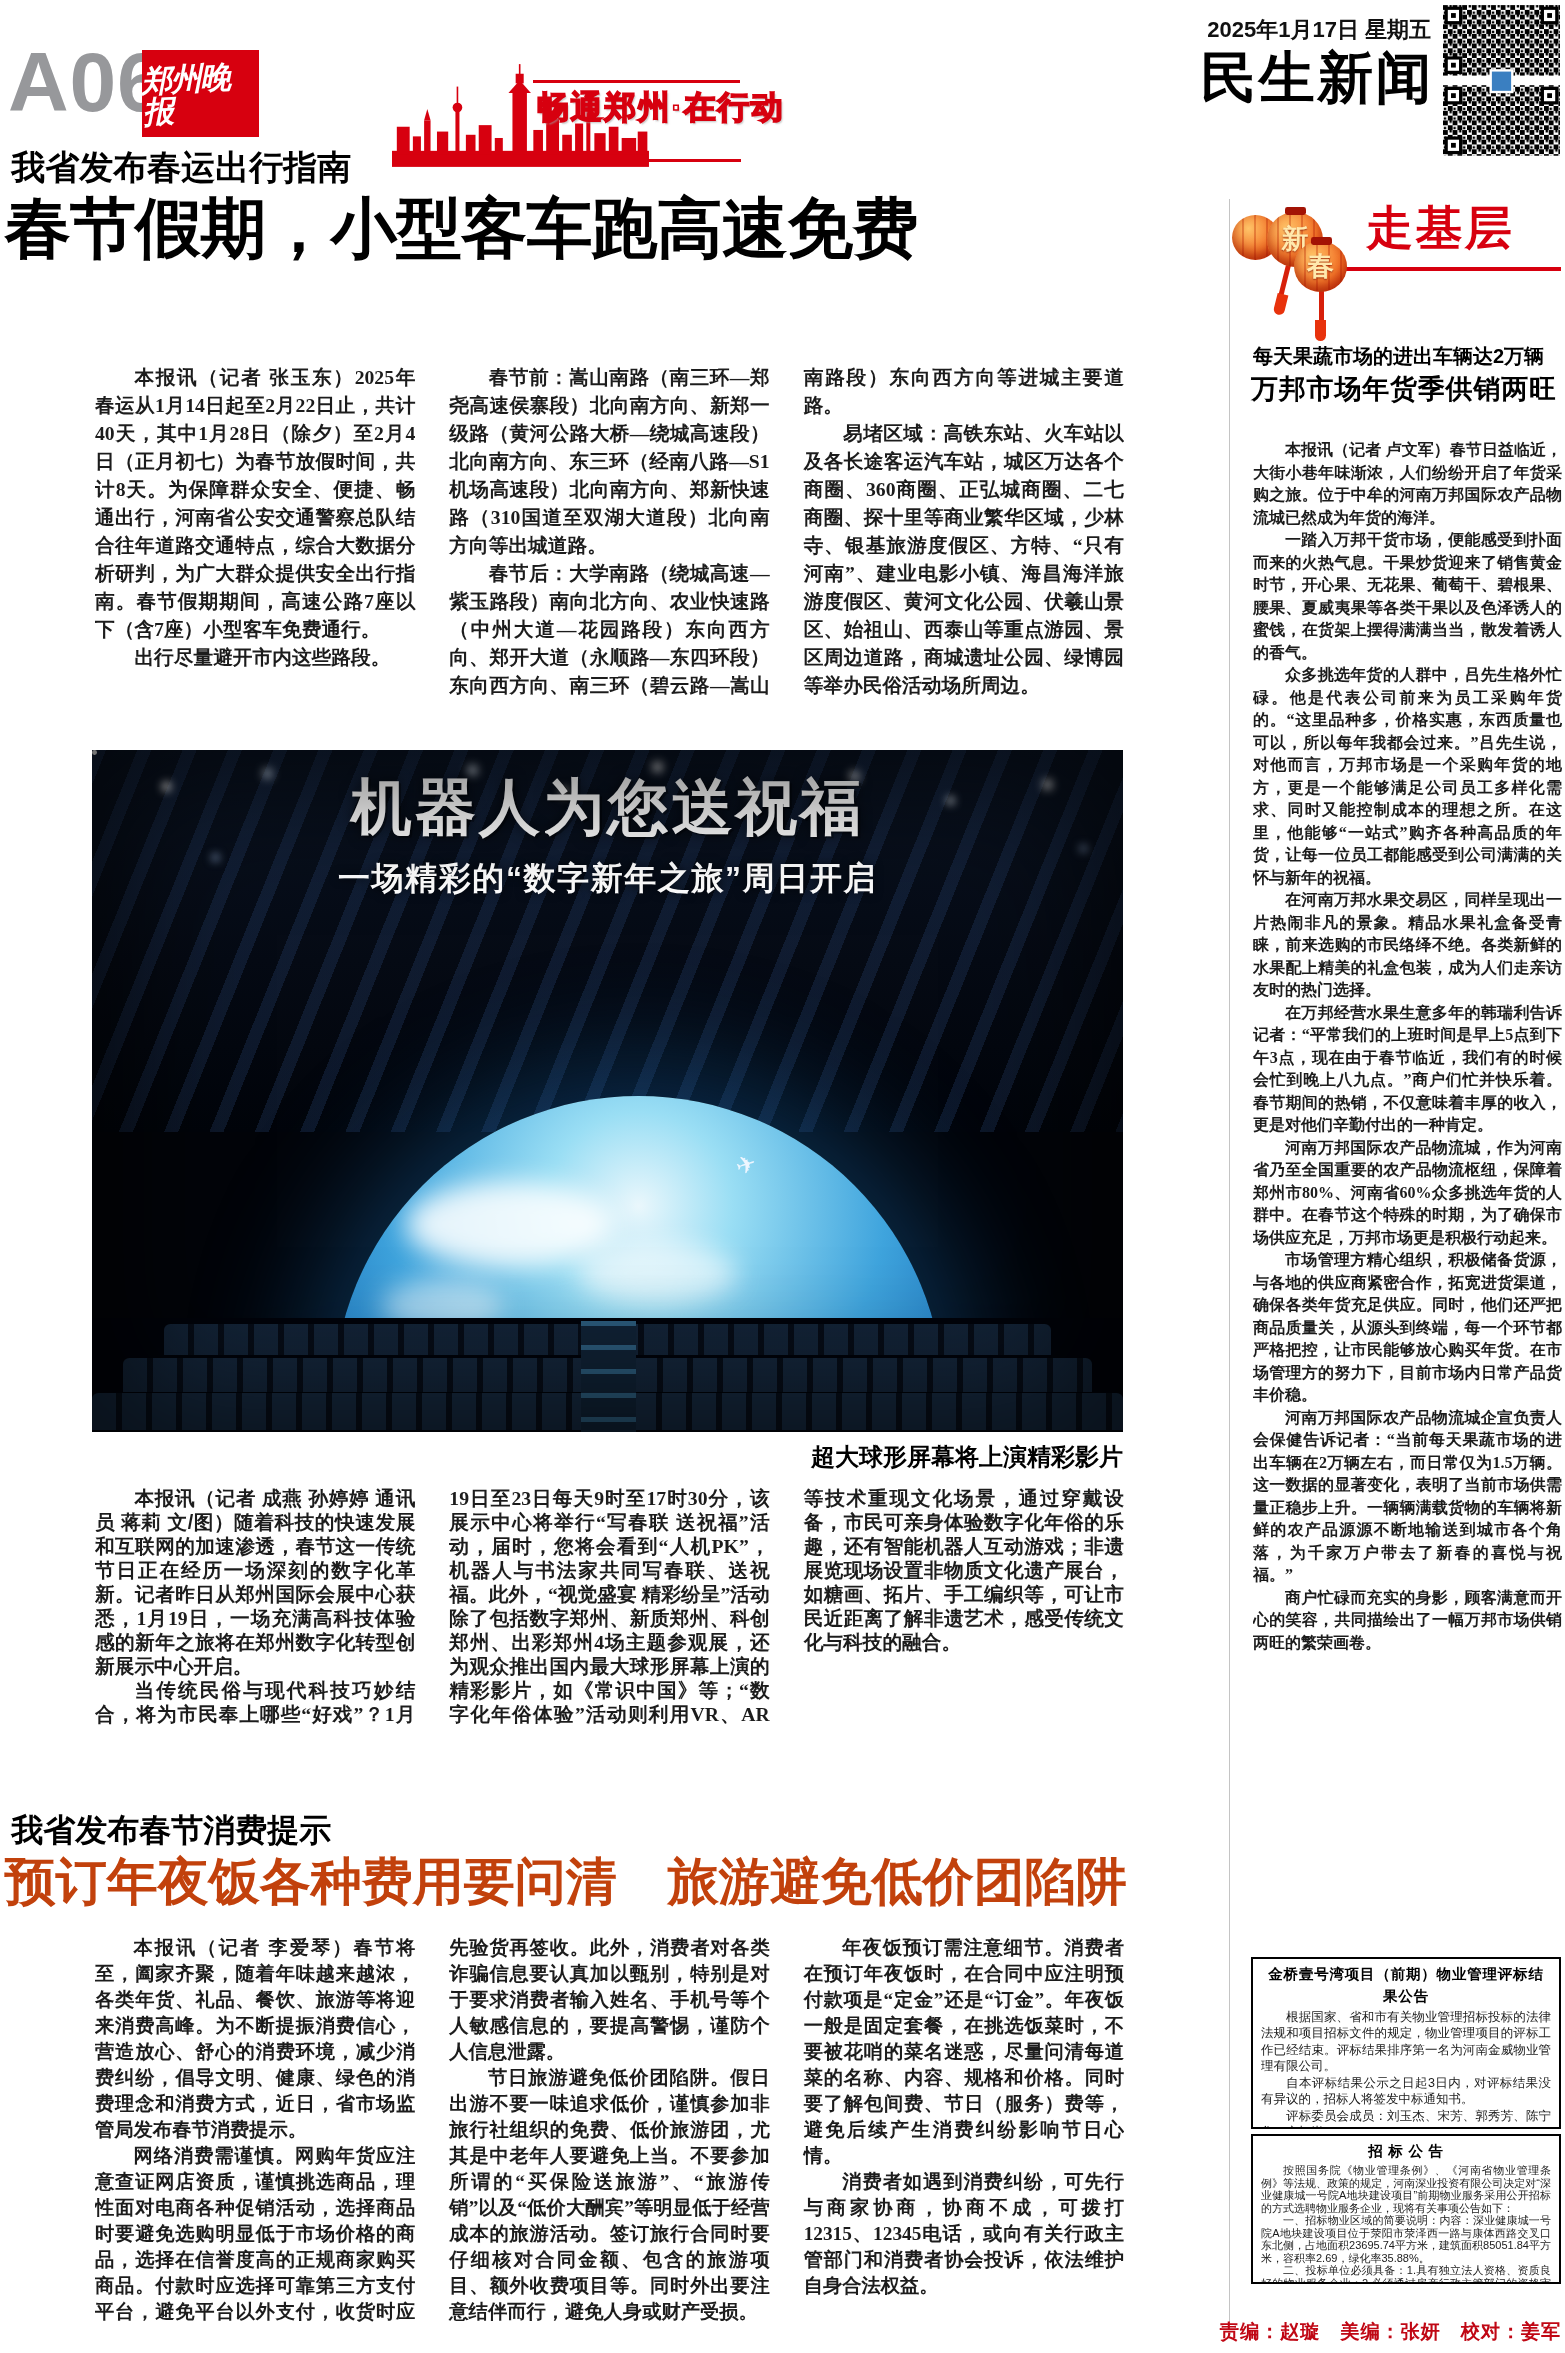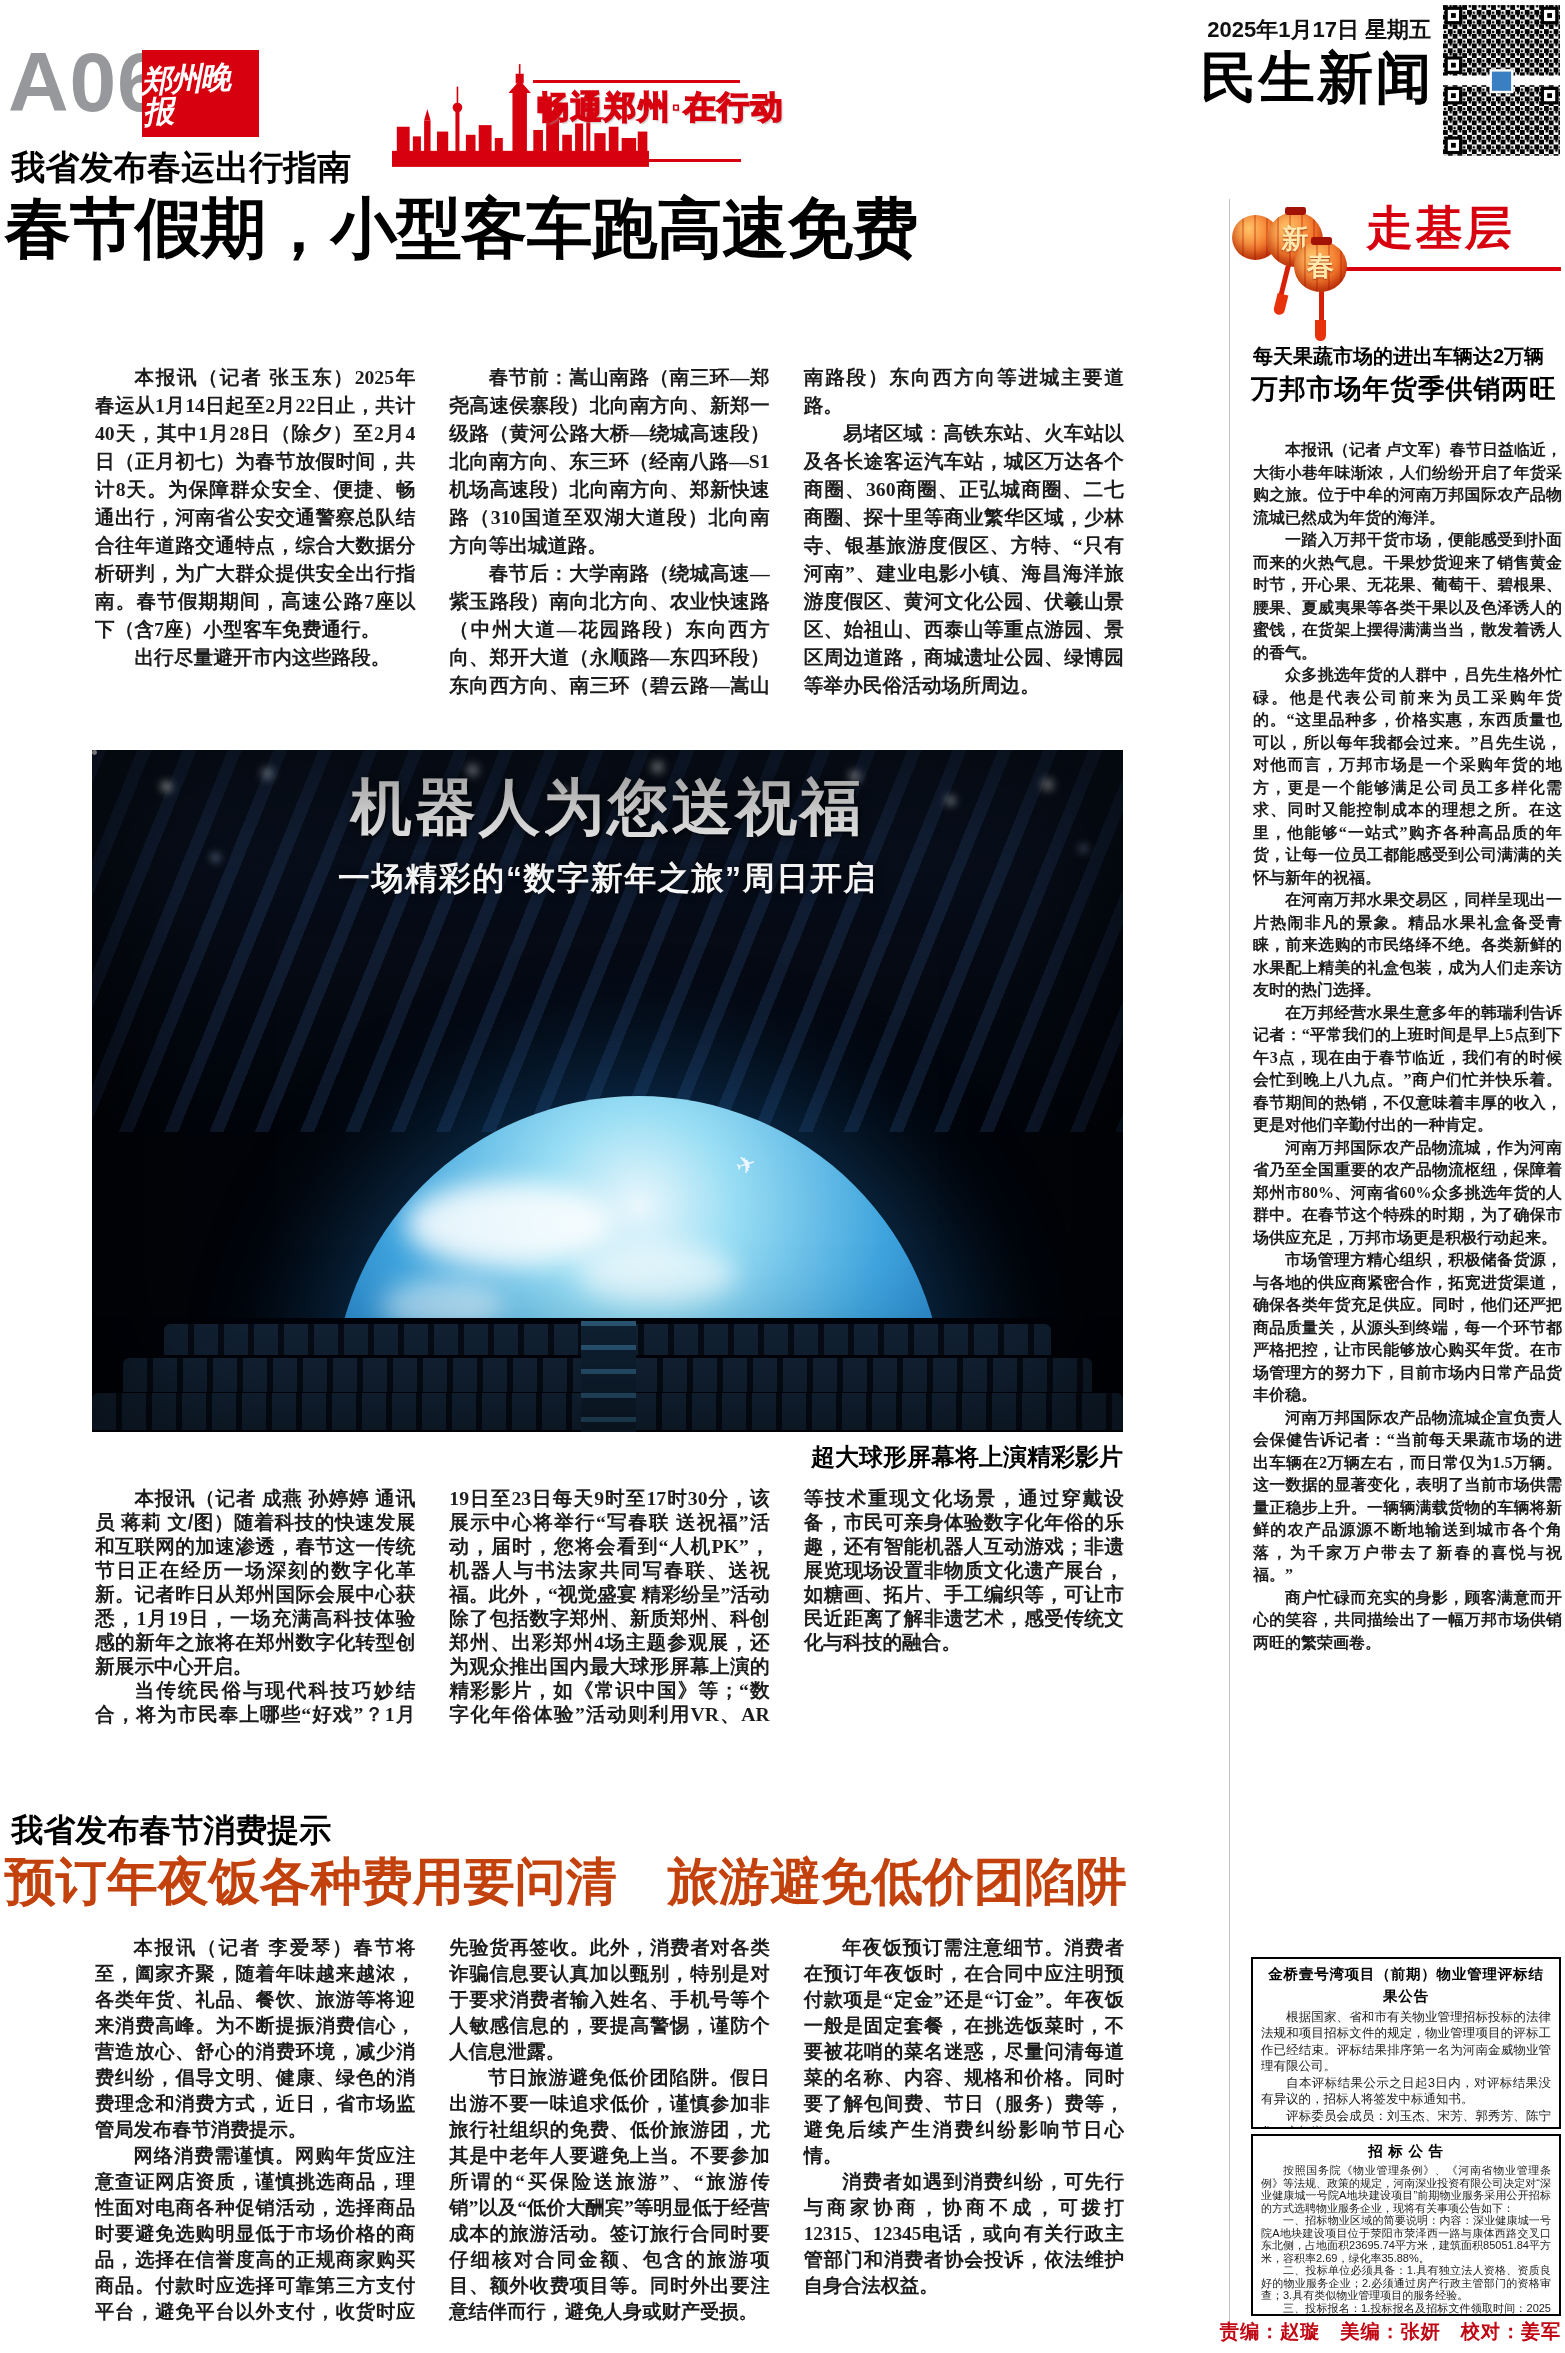--- a/index.html
+++ b/index.html
@@ -95,21 +95,21 @@
   .ta1{left:31px;top:74px;transform:rotate(14deg);} .ta1t{left:24px;top:103px;transform:rotate(14deg);}
   .ta2{left:68px;top:100px;} .ta2t{left:64px;top:129px;}
   .jiceng{position:absolute;left:95px;top:13px;font:900 47px/1 "Liberation Sans",sans-serif;color:#d7000f;letter-spacing:2.4px;margin-left:20px;}
   .jiceng-line{position:absolute;left:90px;top:76px;width:220px;height:4px;background:#d7000f;}
   .sb-kicker{left:1253px;top:344px;font:600 20px/1.2 "Liberation Sans",sans-serif;color:#000;}
   .sb-headline{left:1251px;top:373px;font:900 27px/1.2 "Liberation Serif",serif;color:#000;letter-spacing:0.8px;}
   .sb-body{left:1253px;top:439px;width:309px;height:1494px;font-size:16px;line-height:22.5px;overflow:hidden;}
 
   .notice{left:1251px;width:310px;border:2.4px solid #000;box-sizing:border-box;padding:4.8px 8px;background:#fff;overflow:hidden;}
   .notice1{top:1957px;height:172px;}
-  .notice2{top:2134px;height:182px;}
+  .notice2{top:2134px;height:150px;}
   .notice-title{text-align:center;font:700 14.5px/1.5 "Liberation Sans",sans-serif;color:#000;letter-spacing:0.8px;margin:0 0 1.6px 0;}
   .notice .nline{margin:0;text-indent:2em;text-align:justify;}
   .notice1 .nline{font:400 12.5px/16.5px "Liberation Sans",sans-serif;}
   .notice2 .nline{font:400 11px/12.5px "Liberation Sans",sans-serif;}
 
   .footer{right:4.8px;top:2322px;font:700 19.3px/1 "Liberation Sans",sans-serif;color:#c00714;letter-spacing:0.8px;}
 </style>
 </head>
 <body>
 

